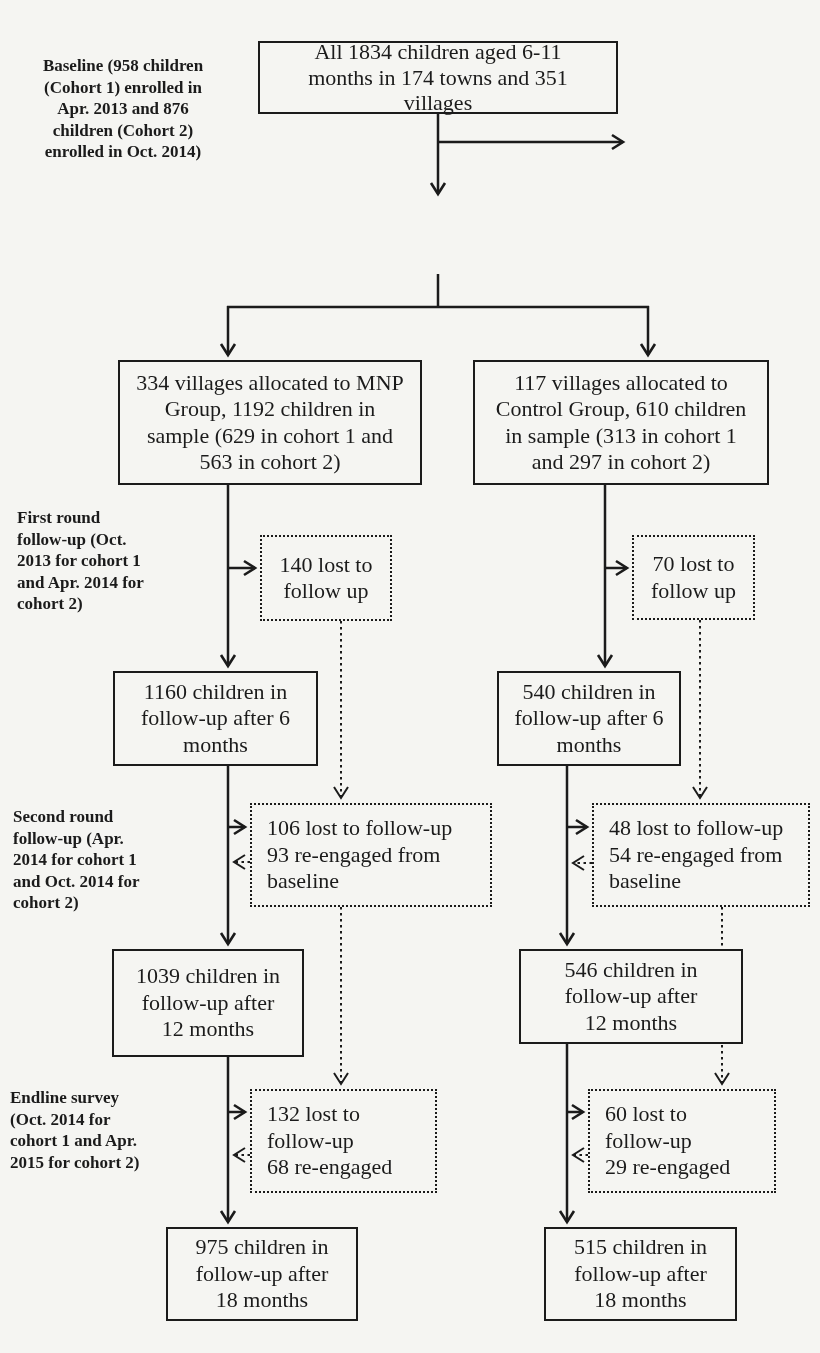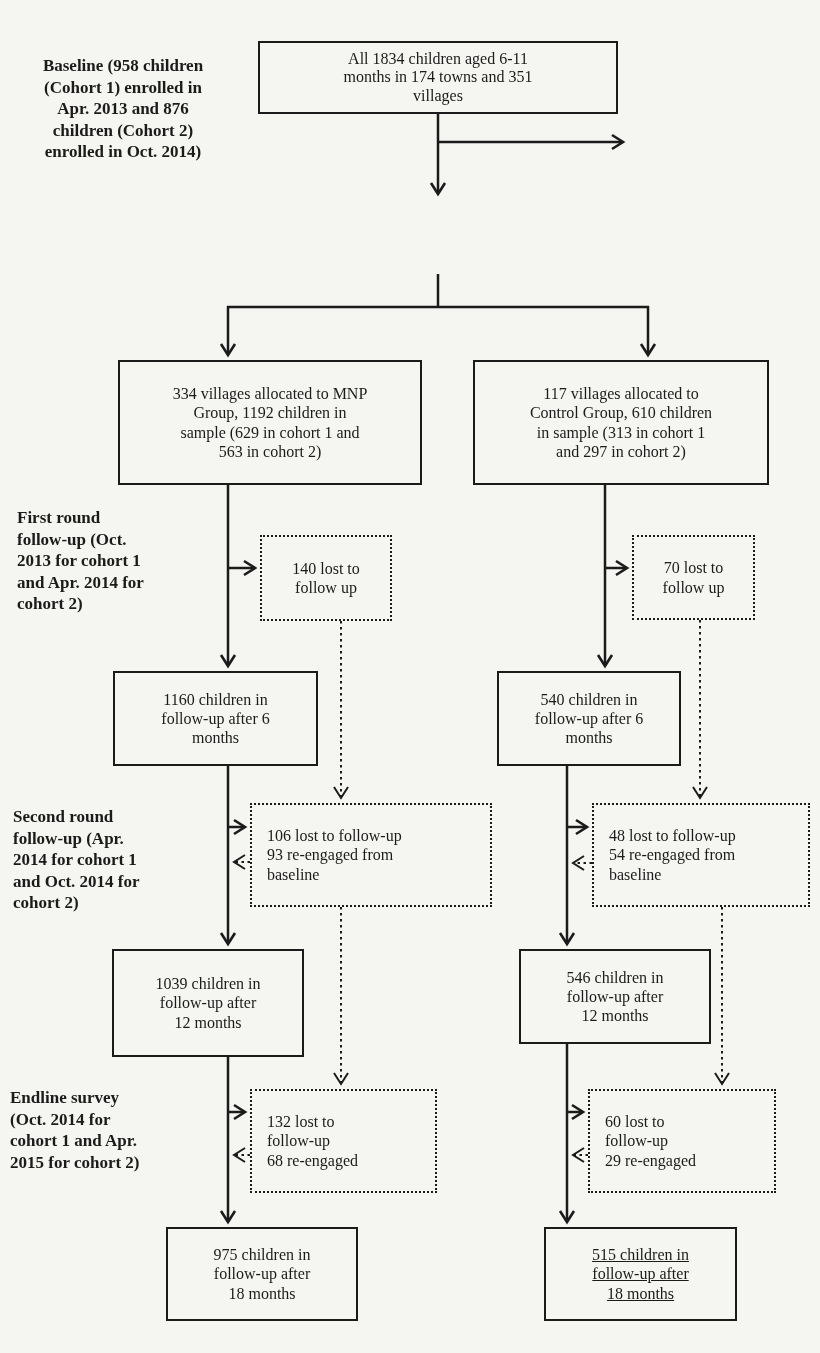--- a/index.html
+++ b/index.html
@@ -10,21 +10,21 @@
     font-family:"Liberation Serif","DejaVu Serif",serif;
     color:var(--ink);
     overflow:hidden;
   }
   #connectors { position:absolute; left:0; top:0; width:820px; height:1353px; }
   .box {
     position:absolute; box-sizing:border-box;
     border:2.5px solid var(--ink);
     display:flex; align-items:center; justify-content:center;
     text-align:center; white-space:pre-line;
-    font-size:16px; line-height:1.2;
+    font-size:22px; line-height:1.2;
     background:var(--bg);
   }
   .dotted { border:2px dotted var(--ink); }
   .leftalign { justify-content:flex-start; text-align:left; padding-left:15px; padding-right:4px; }
   .flabel {
     position:absolute; white-space:pre-line;
     font-size:17px; line-height:1.27;font-weight:bold;
   }
   .centered { text-align:center; }
 
@@ -34,25 +34,25 @@
   #randomization-box  { left:258px; top:199px; width:356px; height:75px;  }
   #mnp-allocation-box { left:118px; top:360px; width:304px; height:125px; }
   #ctl-allocation-box { left:473px; top:360px; width:296px; height:125px; }
   #mnp-lost1-box      { left:260px; top:535px; width:132px; height:86px;  }
   #ctl-lost1-box      { left:632px; top:535px; width:123px; height:85px;  }
   #mnp-6m-box         { left:113px; top:671px; width:205px; height:95px;  }
   #ctl-6m-box         { left:497px; top:671px; width:184px; height:95px;  }
   #mnp-lost2-box      { left:250px; top:803px; width:242px; height:104px; }
   #ctl-lost2-box      { left:592px; top:803px; width:218px; height:104px; }
   #mnp-12m-box        { left:112px; top:949px; width:192px; height:108px;  }
-  #ctl-12m-box        { left:519px; top:949px; width:192px; height:95px;  }
+  #ctl-12m-box        { left:519px; top:949px; width:224px; height:95px;  }
   #mnp-lost3-box      { left:250px; top:1089px; width:187px; height:104px; }
   #ctl-lost3-box      { left:588px; top:1089px; width:188px; height:104px; }
   #mnp-18m-box        { left:166px; top:1227px; width:192px; height:94px; }
-  #ctl-18m-box        { left:544px; top:1227px; width:193px; height:94px;text-decoration:underline; }
+  #ctl-18m-box        { left:544px; top:1227px; width:193px; height:94px; }
 
   #baseline-label   { left:8px;  top:55px;   width:230px; }
   #allocation-label { left:85px; top:266px;  width:130px; }
   #round1-label     { left:17px; top:507px;  width:200px; }
   #round2-label     { left:13px; top:806px;  width:200px; }
   #endline-label    { left:10px; top:1087px; width:210px; }
 </style>
 </head>
 <body>
 

